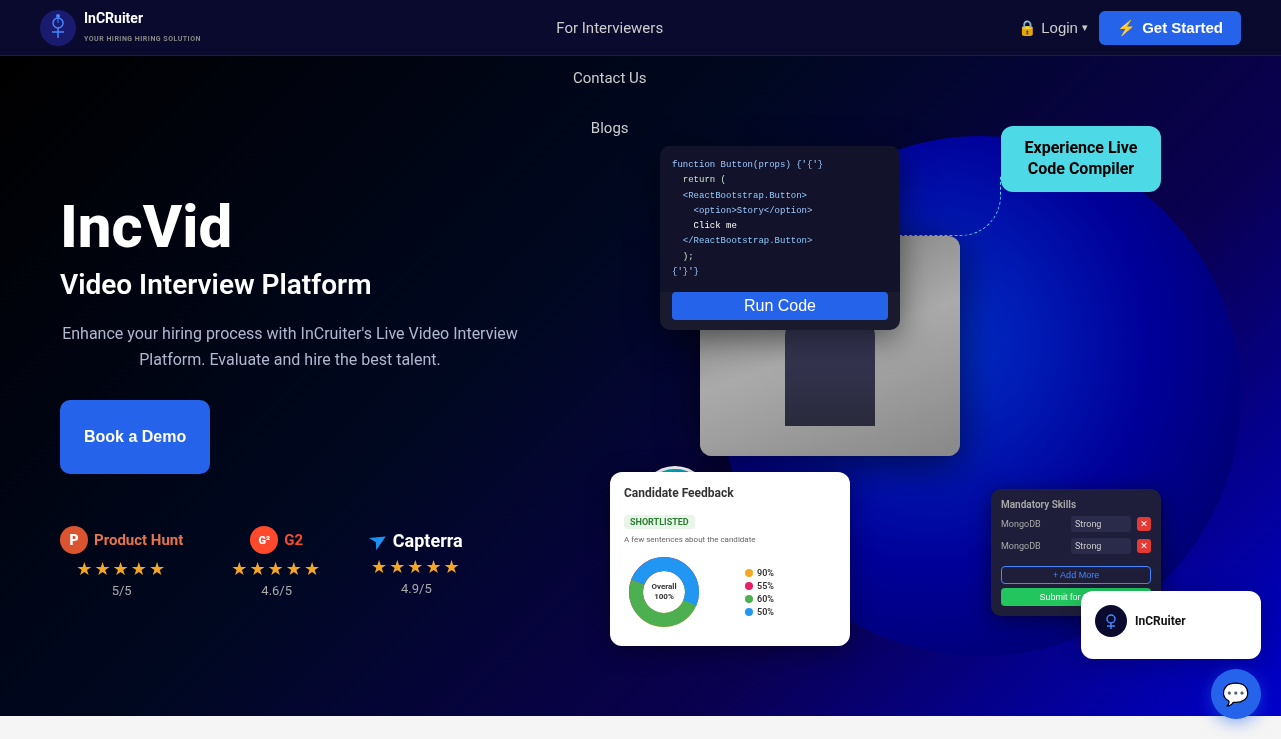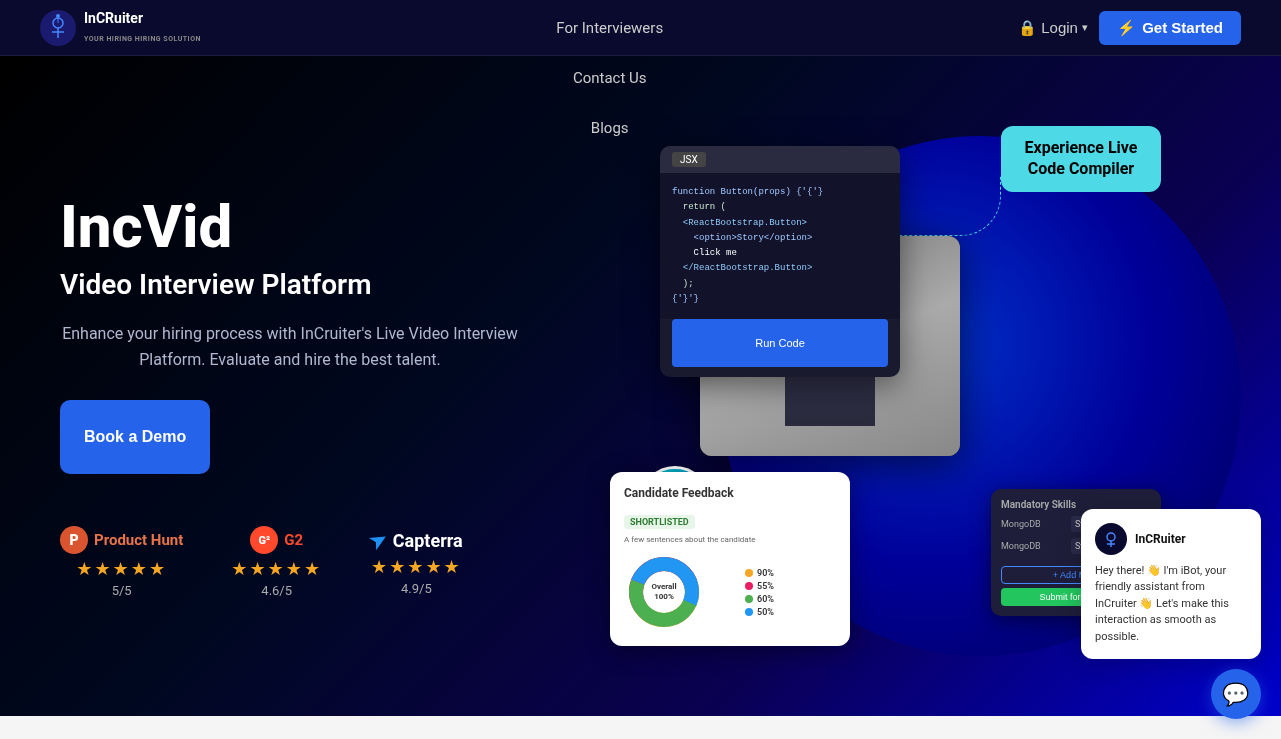--- a/index.html
+++ b/index.html
@@ -220,23 +220,23 @@
       font-size: 9px;
       color: #a0c8ff;
       line-height: 1.7;
       background: #12122a;
     }
     .run-code-btn {
       background: #2563eb;
       color: #fff;
       border: none;
       margin: 0 12px 10px;
-      padding: 18px 16px;
+      padding: 5px 16px;
       border-radius: 4px;
-      font-size: 11px;
+      font-size: 16px;
       cursor: pointer;
       width: calc(100% - 24px);
     }
 
     
     .compiler-bubble {
       position: absolute;
       top: 10px;
       right: 60px;
       background: #4dd9e6;
@@ -587,23 +587,20 @@
 
   <div class="hero-right">
 
     <div class="big-circle"></div>
 
     <div class="compiler-bubble">Experience Live Code Compiler</div>
 
     <div class="dashed-line"></div>
 
     <div class="code-card">
-      <div class="code-card-header">
-        <span style="color:#fff;background:#444;padding:2px 8px;border-radius:3px;font-size:10px;">JSX</span>
-      </div>
       <div class="code-card-body">
         <div>function Button(props) {'{'}</div>
         <div style="color:#c8e6c9;">&nbsp;&nbsp;return (</div>
         <div style="color:#90caf9;">&nbsp;&nbsp;&lt;ReactBootstrap.Button&gt;</div>
         <div>&nbsp;&nbsp;&nbsp;&nbsp;&lt;option&gt;Story&lt;/option&gt;</div>
         <div style="color:#fff;">&nbsp;&nbsp;&nbsp;&nbsp;Click me</div>
         <div style="color:#90caf9;">&nbsp;&nbsp;&lt;/ReactBootstrap.Button&gt;</div>
         <div style="color:#c8e6c9;">&nbsp;&nbsp;);</div>
         <div>{'}'}</div>
       </div>
@@ -699,18 +696,17 @@
   <div class="chatbot-header">
     <div class="chatbot-avatar">
       <svg width="20" height="20" viewBox="0 0 20 20">
         <circle cx="10" cy="8" r="4" fill="none" stroke="#4488ff" stroke-width="1.5"></circle>
         <line x1="10" y1="12" x2="10" y2="18" stroke="#4488ff" stroke-width="1.5"></line>
         <line x1="6" y1="15" x2="14" y2="15" stroke="#4488ff" stroke-width="1.5"></line>
       </svg>
     </div>
     <span style="font-size:12px;font-weight:700;color:#111;">InCRuiter</span>
   </div>
-  <p class="chatbot-text">Hey there! 👋 I'm iBot, your friendly assistant from InCruiter 👋 Let's make this interaction as smooth as possible.</p>
 </div>
 
 <div class="chatbot-open-btn">
   <span style="font-size:22px;">💬</span>
 </div>
 
 </body></html>

